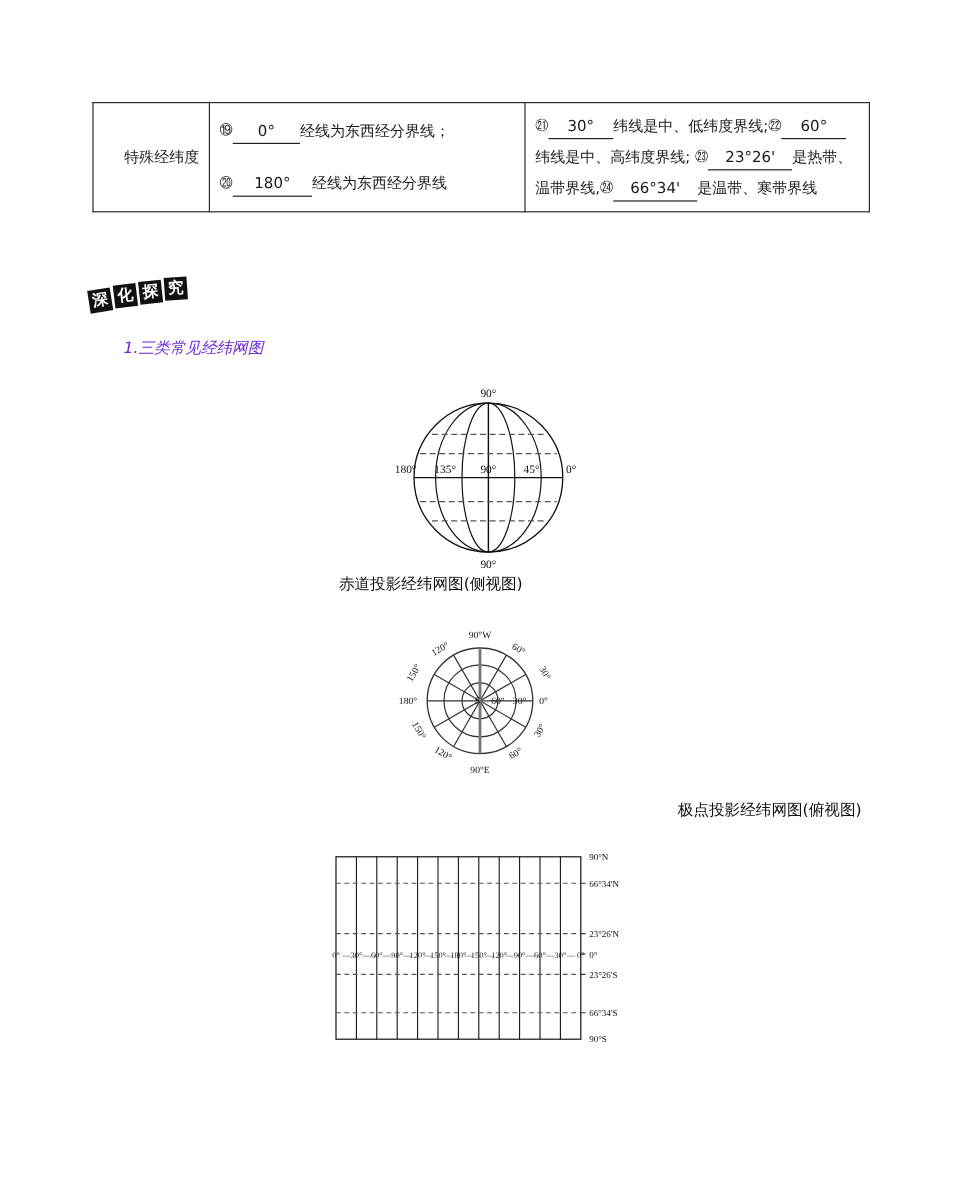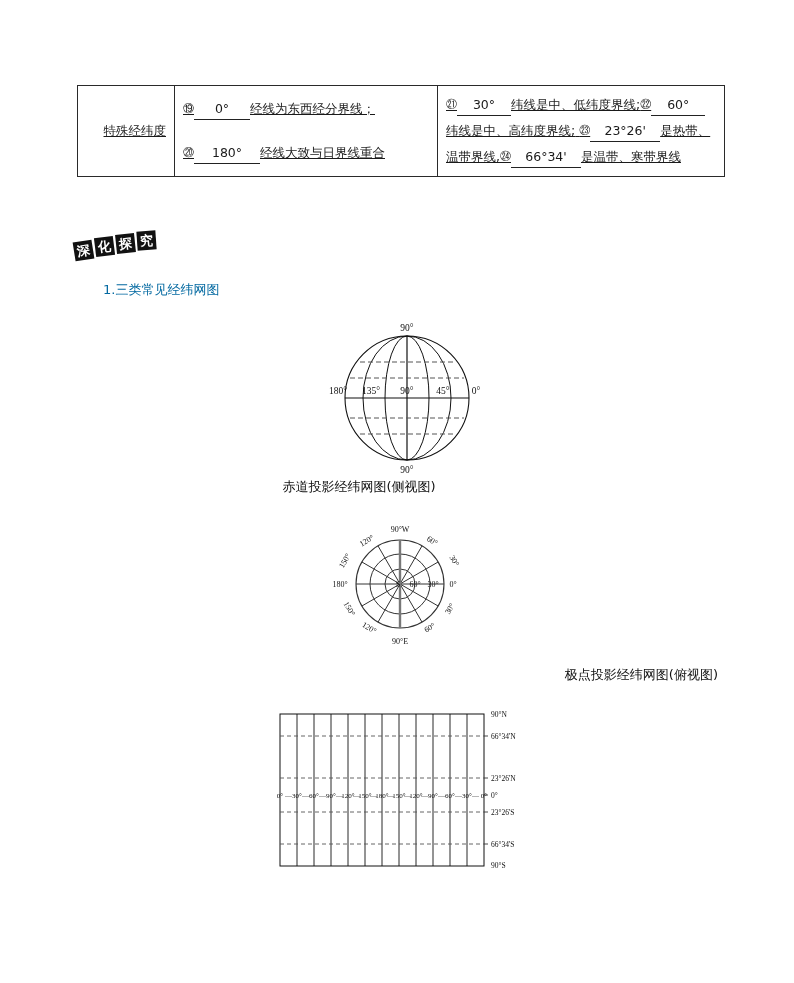--- a/index.html
+++ b/index.html
@@ -15,21 +15,20 @@
   
   .tbl-wrap { position:absolute; left:77px; top:85px; width:648px; }
   table.grid { border-collapse:collapse; width:648px; table-layout:fixed; }
   table.grid td {
     border:1px solid #2a2a2a;
     vertical-align:middle;
     padding:6px 8px;
     font-size:12.5px;
     line-height:26px;
     font-family:"DejaVu Sans","Liberation Sans",sans-serif;
-    text-decoration:underline;
   }
   td.c-label { width:80px; text-align:right; vertical-align:middle; font-size:12.5px; }
   td.c-mid   { width:246px; vertical-align:middle; }
   td.c-right { width:auto; vertical-align:top; padding-top:4px;}
   .blank {
     display:inline-block;
     border-bottom:1px solid #222;
     text-align:center;
     padding:0 2px;
     line-height:20px;
@@ -53,21 +52,22 @@
   .stamp .ch:nth-child(1){ left:2px;  top:13px; transform:rotate(-9deg); }
   .stamp .ch:nth-child(2){ left:23px; top:9px;  transform:rotate(-7deg); }
   .stamp .ch:nth-child(3){ left:44px; top:6px;  transform:rotate(-6deg); }
   .stamp .ch:nth-child(4){ left:65px; top:3px;  transform:rotate(-4deg); }
 
   
   .heading {
     position:absolute; left:103px; top:281px;
     font-size:13px;
     font-family:"DejaVu Sans","Liberation Sans",sans-serif;
-    color:#0369a1;
+    color:#6d28d9;
+    font-style:italic;
   }
 
   
   .fig-cap {
     position:absolute;
     width:718px; left:0;
     text-align:center;
     font-size:13px;
     font-family:"DejaVu Sans","Liberation Sans",sans-serif;
     color:#111;
@@ -90,21 +90,21 @@
       <td class="c-label">
         <span>特殊经纬度</span>
       </td>
 
       <td class="c-mid">
         <div>
           <span class="cnum">⑲</span><span class="blank" style="width:52px">0°</span><span>经线为东西经分界线；</span>
         </div>
         <span class="row-sp"></span>
         <div>
-          <span class="cnum">⑳</span><span class="blank" style="width:62px">180°</span><span>经线大致与日界线重合</span>
+          <span class="cnum">⑳</span><span class="blank" style="width:62px">180°</span><span>经线为东西经分界线</span>
         </div>
       </td>
 
       <td class="c-right">
         <span class="cnum">㉑</span><span class="blank" style="width:50px">30°</span><span>纬线是中、低纬度界线;</span><span class="cnum">㉒</span><span class="blank" style="width:50px">60°</span><span>纬线是中、高纬度界线;</span>&nbsp;<span class="cnum">㉓</span><span class="blank" style="width:66px">23°26'</span><span>是热带、温带界线,</span><span class="cnum">㉔</span><span class="blank" style="width:66px">66°34'</span><span>是温带、寒带界线</span>
       </td>
     </tr>
   </tbody>
     </table>
 </div>

